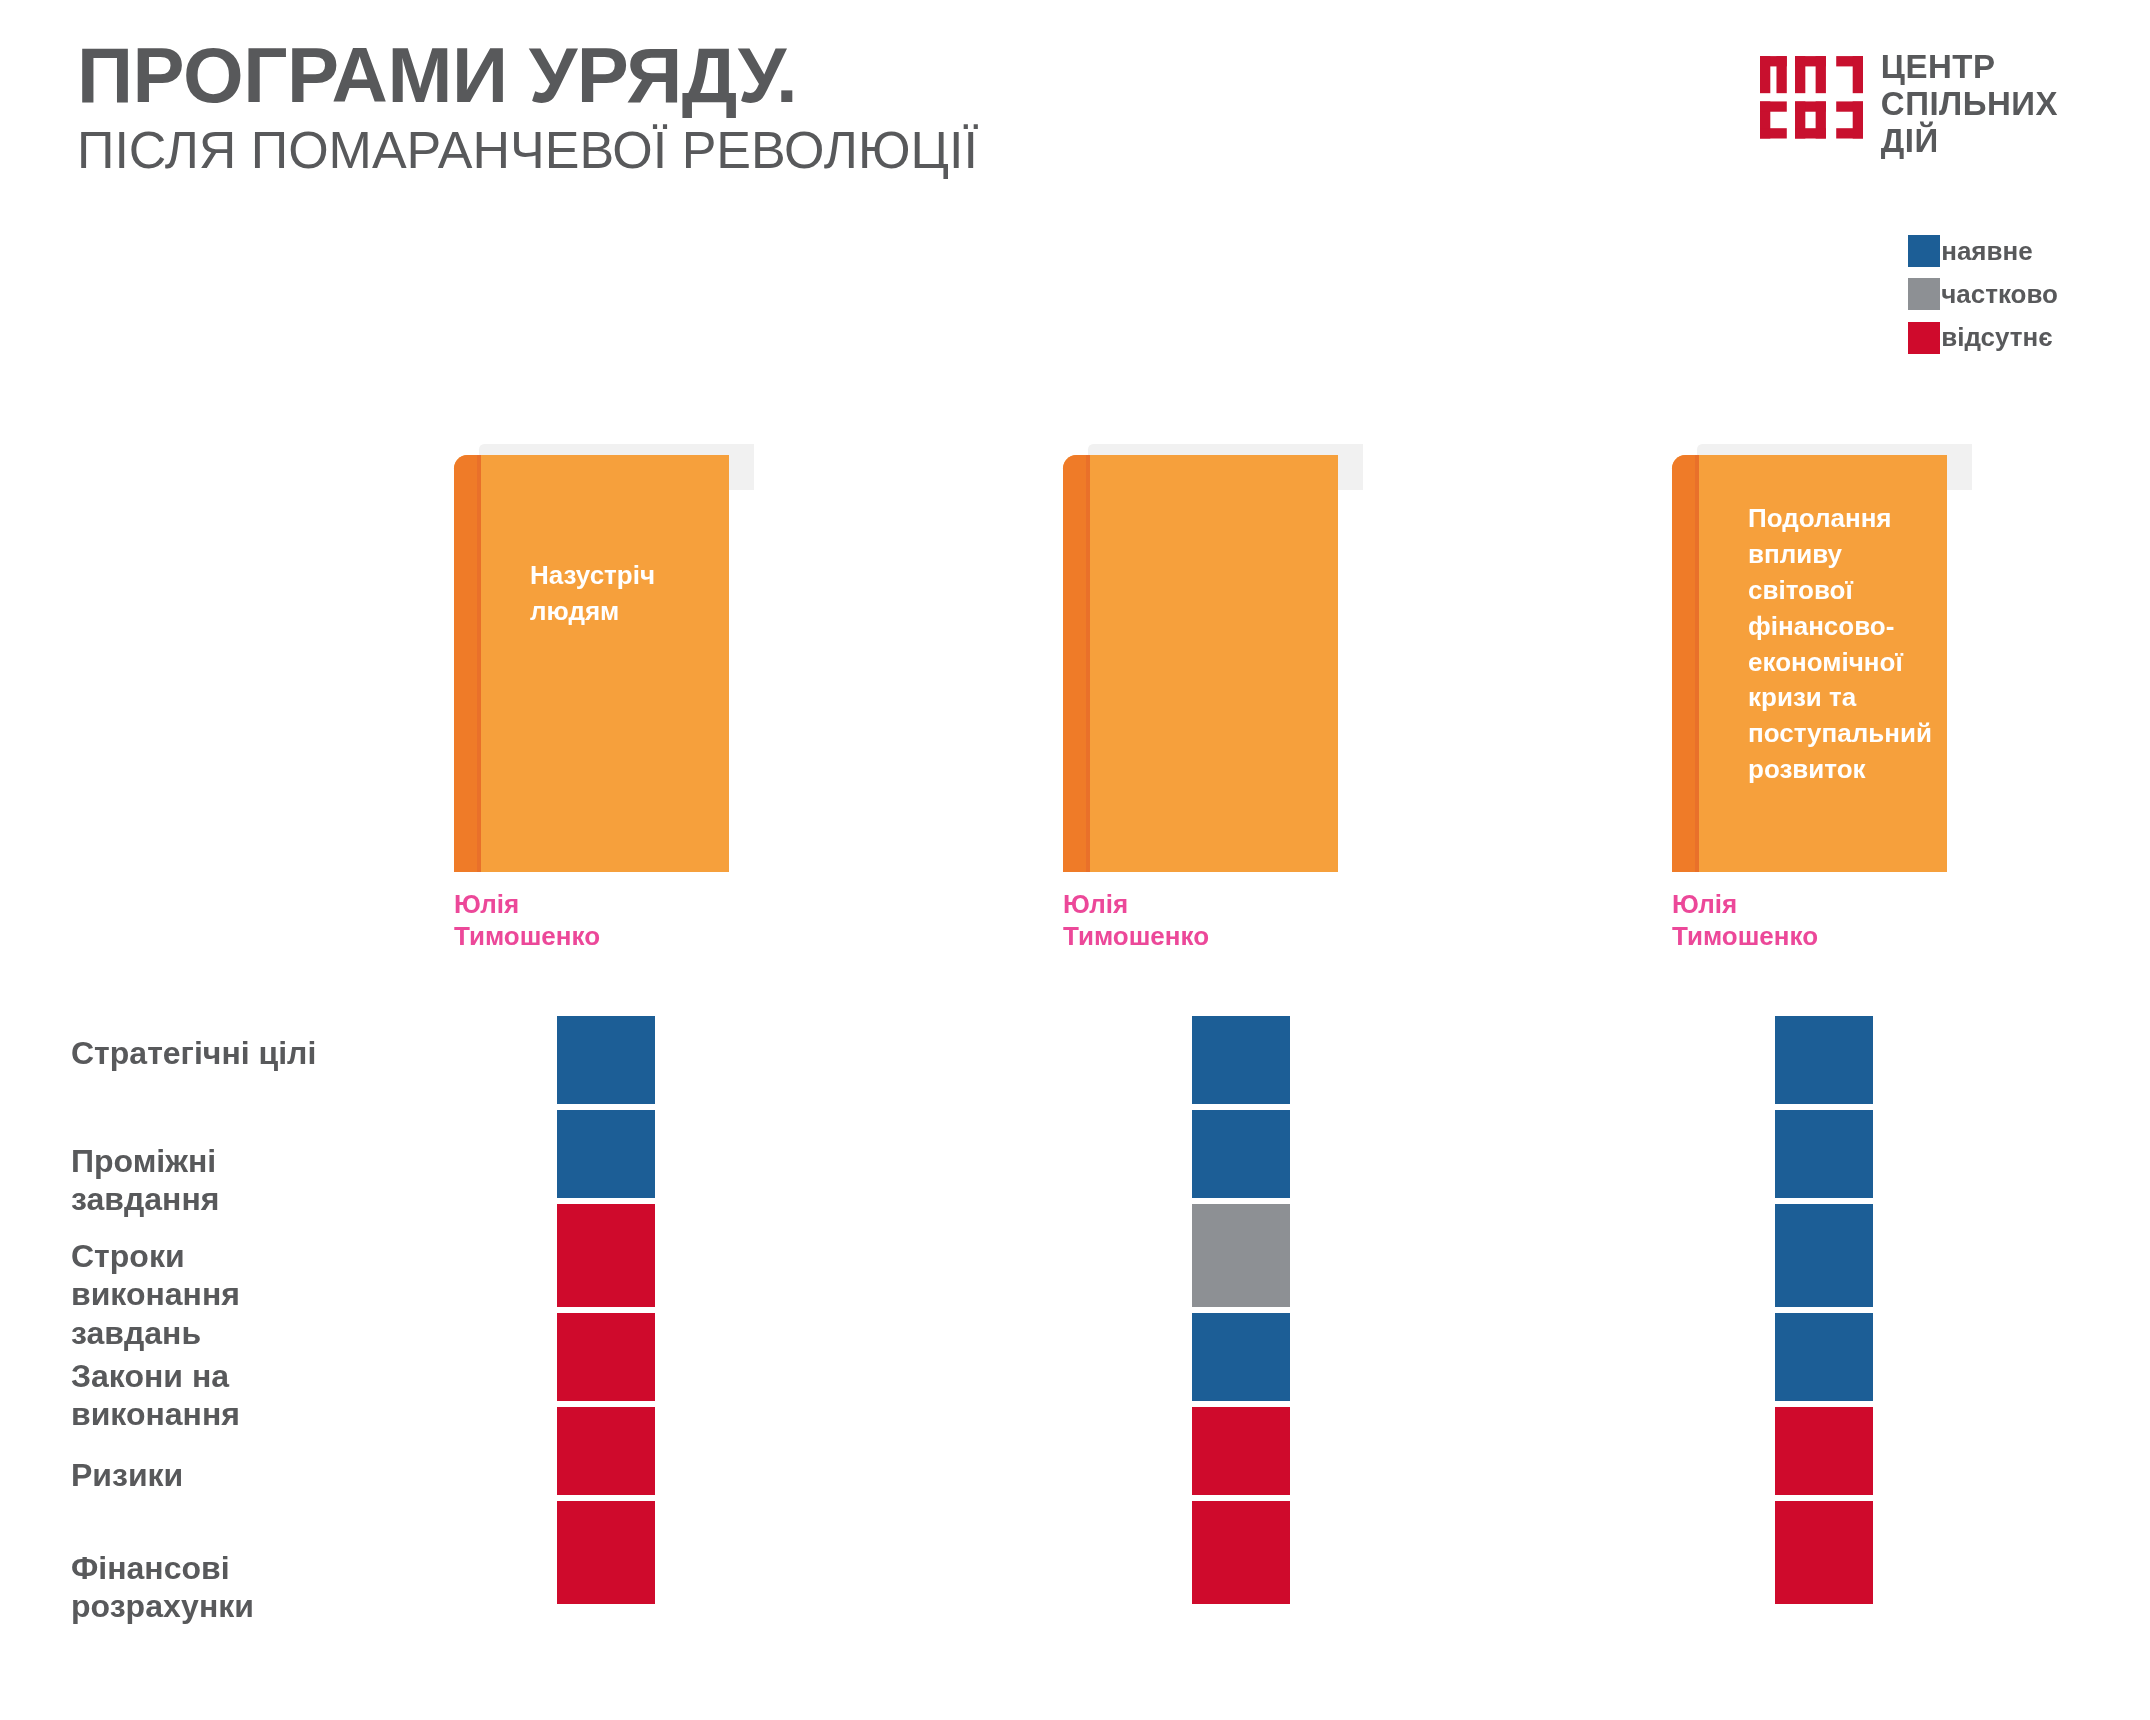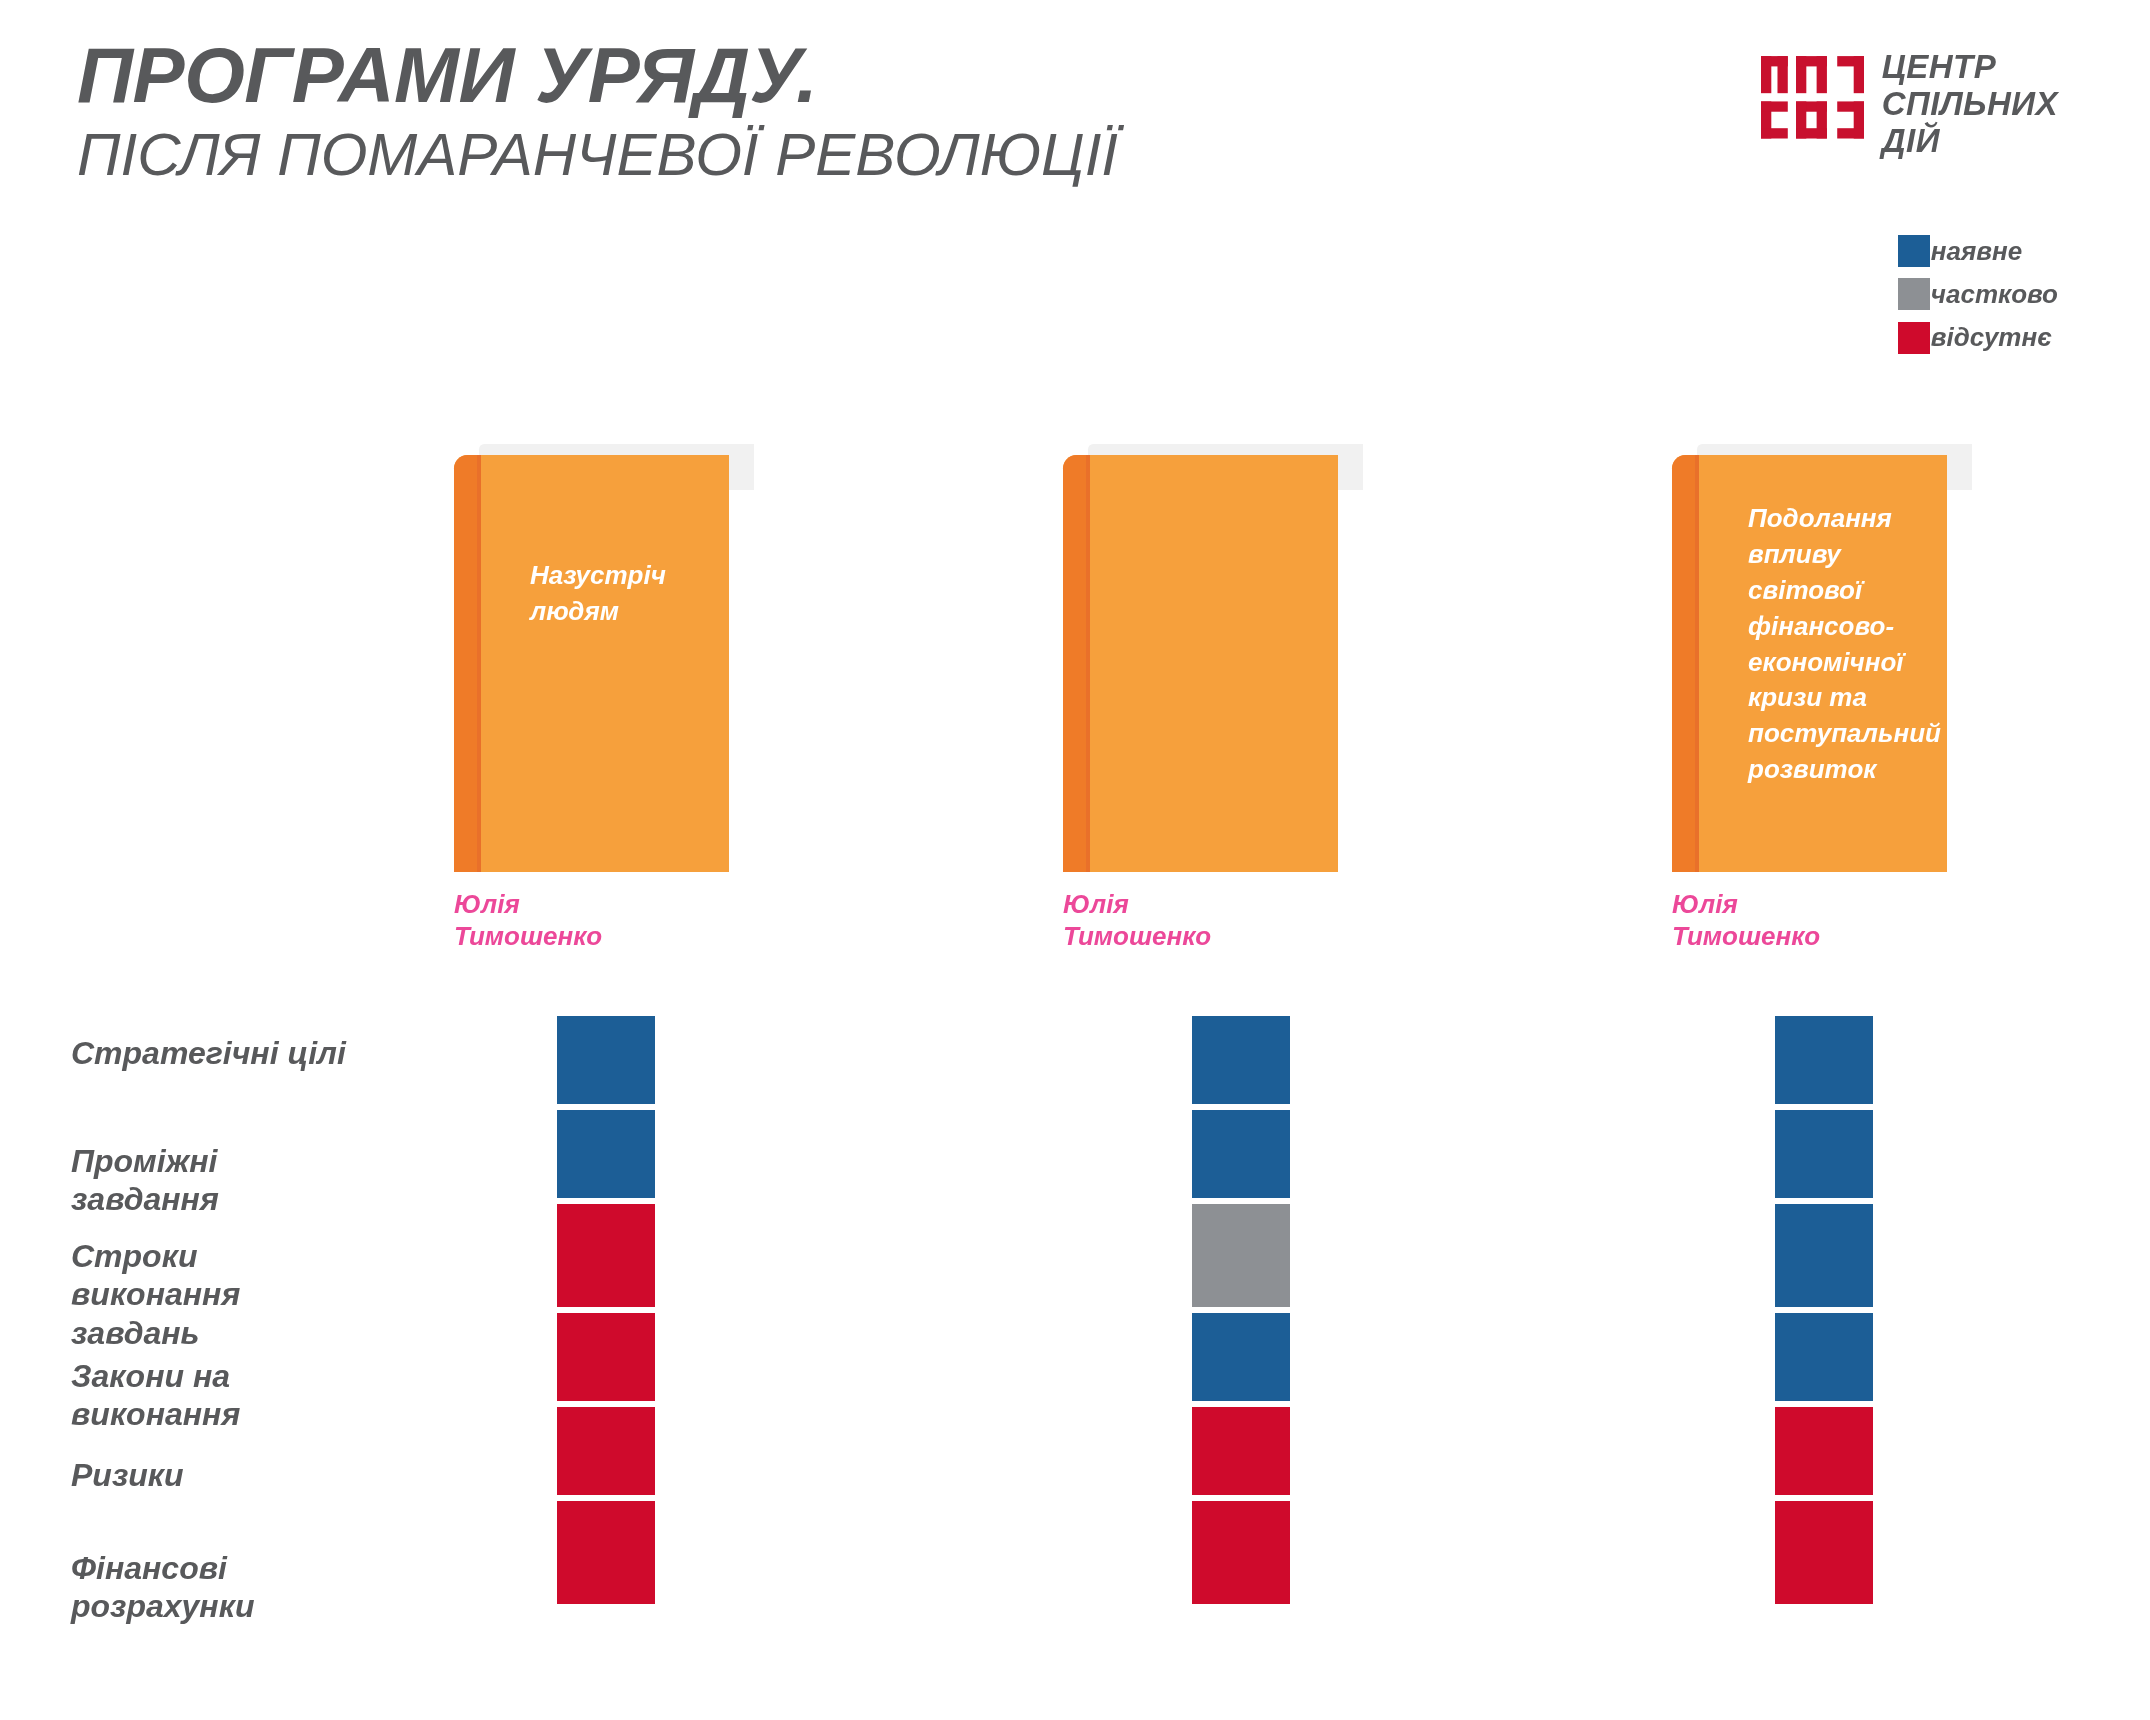--- a/index.html
+++ b/index.html
@@ -8,40 +8,39 @@
     height: 1721px;
     background: #ffffff;
     font-family: "Liberation Sans", sans-serif;
     overflow: hidden;
   }
   .page {
     position: relative;
     width: 2151px;
     height: 1396px;
     background: #ffffff;
-    font-style: italic;
   }
 
   
   .title-block {
     position: absolute;
     left: 77px;
     top: 36px;
     width: 1652px;
   }
   .title-line1 {
     font-size: 78px;
     font-weight: bold;
     color: #58595b;
     letter-spacing: -0.5px;
     line-height: 1.0;
     white-space: nowrap;
   }
   .title-line2, .title-line3 {
-    font-size: 60px;
+    font-size: 52px;
     font-weight: normal;
     color: #58595b;
     line-height: 1.12;
     white-space: nowrap;
   }
   .title-line2 { margin-top: 7.2px; }
   .title-line3 { margin-top: 5.2px; }
 
   
   .logo {

